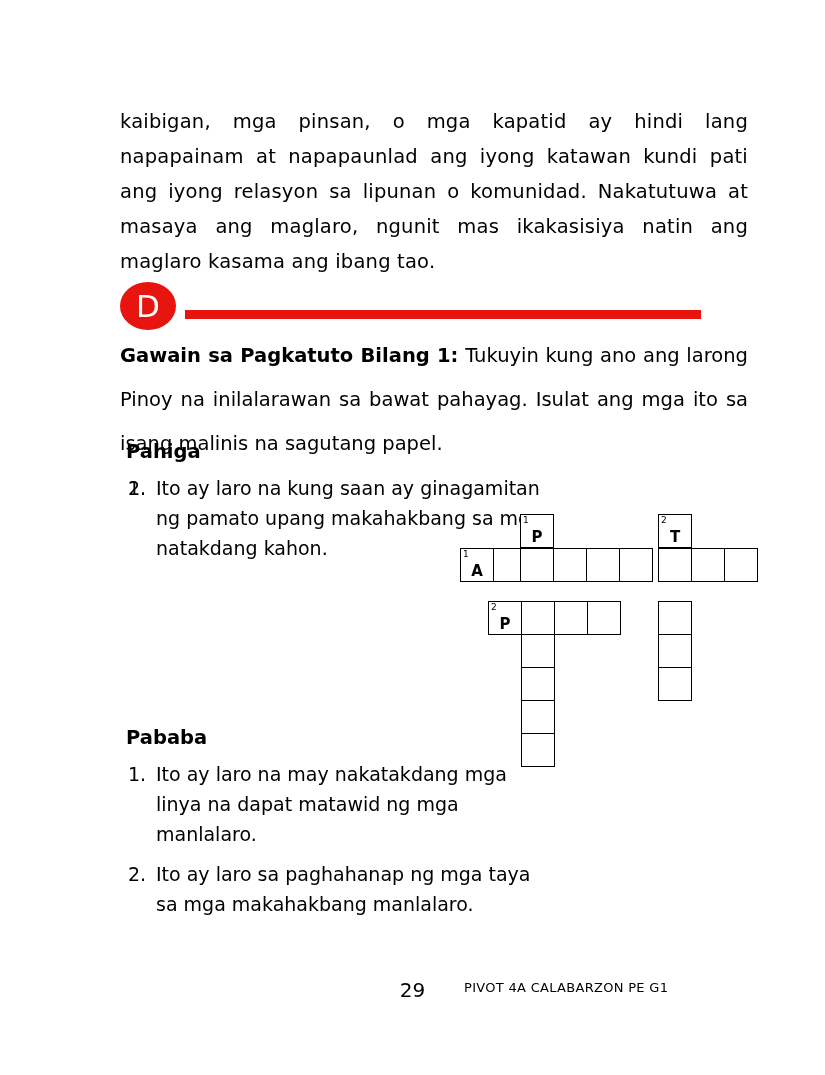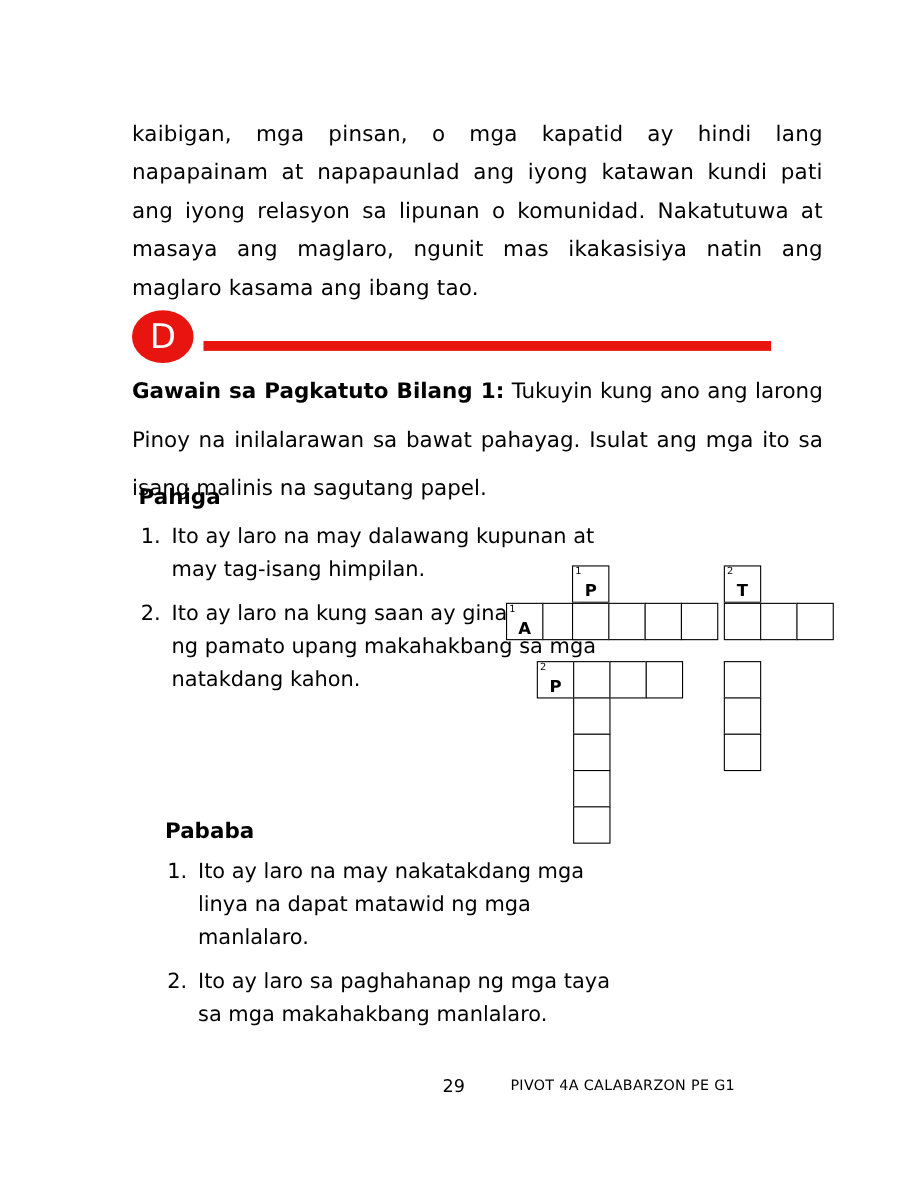--- a/index.html
+++ b/index.html
@@ -86,21 +86,21 @@
     font-weight: bold;
   }
 
   
   .clue-block {
     position: absolute;
     left: 124px;
     width: 420px;
   }
   #pahiga-block { top: 440px; }
-  #pababa-block { top: 744px; margin-left: 24px; }
+  #pababa-block { top: 726px; }
 
   .clue-heading {
     font-size: 19.5px;
     font-weight: bold;
     margin: 0 0 10px 2px;
   }
   ol.clues {
     margin: 0;
     padding: 0;
     list-style: none;
@@ -152,21 +152,21 @@
     line-height: 16px;
   }
 
   
   .page-number {
     position: absolute;
     left: 0;
     right: 0;
     top: 978px;
     text-align: center;
-    font-size: 16px;
+    font-size: 20px;
   }
   .footer-note {
     position: absolute;
     left: 464px;
     top: 980px;
     font-size: 13px;
     letter-spacing: 0.3px;
   }
 </style>
 </head>
@@ -185,21 +185,20 @@
 
   <div class="activity">
     <b>Gawain sa Pagkatuto Bilang 1:</b><span> Tukuyin kung ano ang larong Pinoy na inilalarawan sa bawat pahayag. Isulat ang mga ito sa isang malinis na sagutang papel.</span>
   </div>
 
   <div class="clue-block" id="pahiga-block">
     <div class="clue-heading">Pahiga</div>
     <ol class="clues">
       <li>
         <span class="num">1.</span>
-        <span>Ito ay  laro na may dalawang kupunan at may tag-isang himpilan.</span>
       </li>
       <li>
         <span class="num">2.</span>
         <span>Ito ay laro na kung saan ay ginagamitan ng pamato upang makahakbang sa mga natakdang kahon.</span>
       </li>
     </ol>
   </div>
 
   <div class="clue-block" id="pababa-block">
     <div class="clue-heading">Pababa</div>

